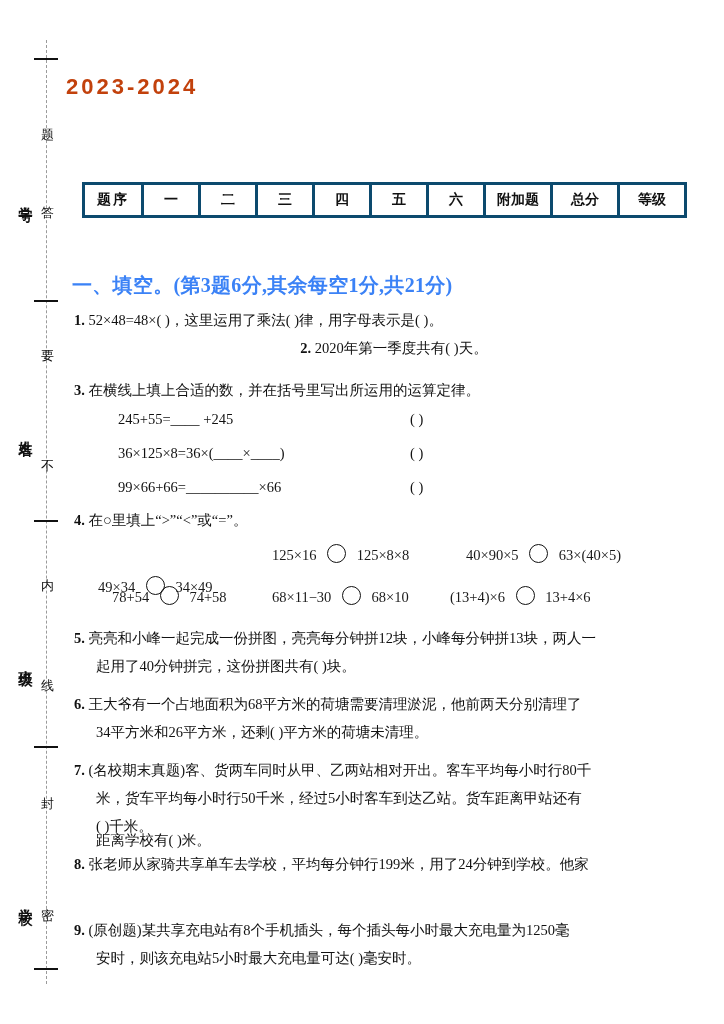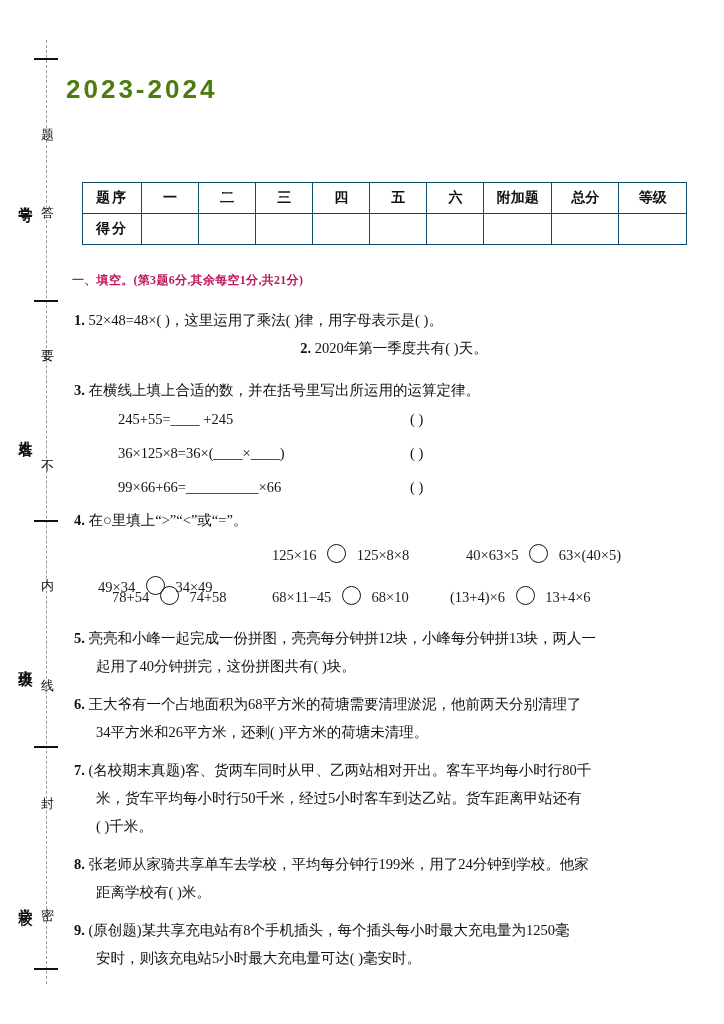--- a/index.html
+++ b/index.html
@@ -55,60 +55,60 @@
     position: absolute;
     left: 66px;
     top: 0;
     width: 652px;
   }
 
   .year-title {
     position: absolute;
     left: 0px;
     top: 74px;
-    font-size: 26px;
+    font-size: 22px;
     font-weight: bold;
     letter-spacing: 3px;
     font-family: "Liberation Sans", sans-serif;
-    color: #4d7c0f;
+    color: #c2410c;
   }
 
   
   .score-table {
     position: absolute;
     left: 16px;
     top: 182px;
     border-collapse: collapse;
     width: 605px;
   }
   .score-table td {
-    border: 1px solid #0c4a6e;
+    border: 3px solid #0c4a6e;
     height: 28px;
     text-align: center;
     vertical-align: middle;
     font-size: 14px;
     font-weight: bold;
     font-family: "Liberation Serif", serif;
     color: #111;
   }
   .score-table td.head-col {
     width: 62px;
     letter-spacing: 2px;
   }
   .score-table td.c-small { width: 60px; }
   .score-table td.c-wide  { width: 72px; }
 
   
   .sec-head {
     position: absolute;
     left: 6px;
     top: 272px;
-    font-size: 12px;
+    font-size: 20px;
     font-weight: bold;
-    color: #be185d;
+    color: #3b82f6;
     font-family: "Liberation Serif", serif;
     letter-spacing: 0.3px;
   }
 
   
   .q {
     position: absolute;
     font-size: 14.5px;
     line-height: 25px;
     color: #111;
@@ -175,32 +175,20 @@
       <td class="c-small">一</td>
       <td class="c-small">二</td>
       <td class="c-small">三</td>
       <td class="c-small">四</td>
       <td class="c-small">五</td>
       <td class="c-small">六</td>
       <td class="c-wide">附加题</td>
       <td class="c-wide">总分</td>
       <td class="c-wide">等级</td>
     </tr>
-    <tr>
-      <td class="head-col">得分</td>
-      <td></td>
-      <td></td>
-      <td></td>
-      <td></td>
-      <td></td>
-      <td></td>
-      <td></td>
-      <td></td>
-      <td></td>
-    </tr>
   </tbody>
     </table>
 
   <div class="sec-head">一、填空。(第3题6分,其余每空1分,共21分)</div>
 
   <div class="q" style="left:8px; top:308px; width:640px;">
     <span class="num">1.</span>
     <span>52×48=48×(     )，这里运用了乘法(     )律，用字母表示是(                    )。</span>
   </div>
 
@@ -229,32 +217,32 @@
     <span>49×34</span>
     <span class="circle"></span>
     <span>34×49</span>
   </div>
   <div class="row-eq" style="left:206px; top:544px;">
     <span>125×16</span>
     <span class="circle"></span>
     <span>125×8×8</span>
   </div>
   <div class="row-eq" style="left:400px; top:544px;">
-    <span>40×63×5</span>
+    <span>40×90×5</span>
     <span class="circle"></span>
     <span>63×(40×5)</span>
   </div>
 
   <div class="row-eq" style="left:46px; top:586px;">
     <span>78+54</span>
     <span class="circle"></span>
     <span>74+58</span>
   </div>
   <div class="row-eq" style="left:206px; top:586px;">
-    <span>68×11−45</span>
+    <span>68×11−30</span>
     <span class="circle"></span>
     <span>68×10</span>
   </div>
   <div class="row-eq" style="left:384px; top:586px;">
     <span>(13+4)×6</span>
     <span class="circle"></span>
     <span>13+4×6</span>
   </div>
 
   <div class="q" style="left:8px; top:626px; width:640px;">
@@ -281,21 +269,21 @@
     <span>米，货车平均每小时行50千米，经过5小时客车到达乙站。货车距离甲站还有</span>
   </div>
   <div class="q" style="left:30px; top:814px; width:620px;">
     <span>(     )千米。</span>
   </div>
 
   <div class="q" style="left:8px; top:852px; width:645px;">
     <span class="num">8.</span>
     <span>张老师从家骑共享单车去学校，平均每分钟行199米，用了24分钟到学校。他家</span>
   </div>
-  <div class="q" style="left:30px; top:880px; width:620px;">
+  <div class="q" style="left:30px; top:828px; width:620px;">
     <span>距离学校有(     )米。</span>
   </div>
 
   <div class="q" style="left:8px; top:918px; width:645px;">
     <span class="num">9.</span>
     <span>(原创题)某共享充电站有8个手机插头，每个插头每小时最大充电量为1250毫</span>
   </div>
   <div class="q" style="left:30px; top:946px; width:620px;">
     <span>安时，则该充电站5小时最大充电量可达(            )毫安时。</span>
   </div>

